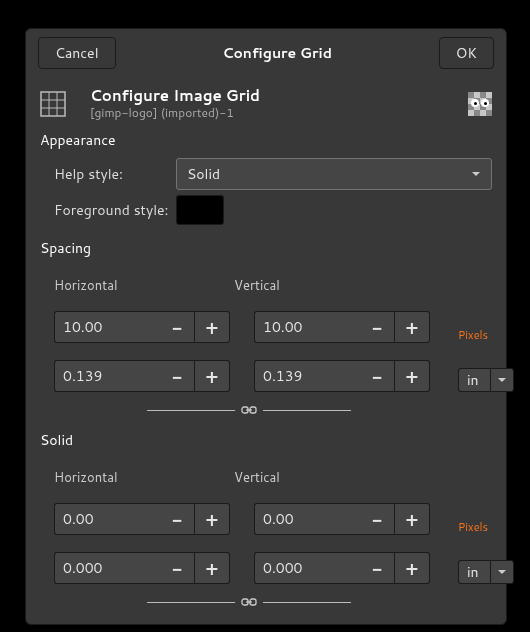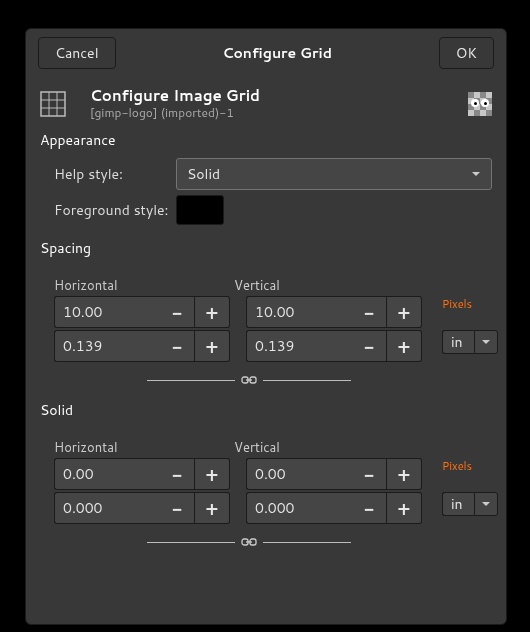--- a/index.html
+++ b/index.html
@@ -25,21 +25,21 @@
   .pupil.l{left:6px}.pupil.r{left:16px}
   .section-title{font-weight:400;color:#fff;margin:10px 0 6px 0}
   .row{display:flex;align-items:center;min-height:36px}
   .indent{padding-left:14px}
   .label{width:122px;color:#ddd}
   .combobox{flex:1;height:32px;background:#454545;border:1px solid #737373;border-radius:3px;display:flex;align-items:center;padding:0 10px;position:relative;box-sizing:border-box;}
   .combo-arrow{position:absolute;right:10px;top:50%;transform:translateY(-50%)}
   .color-well{width:48px;height:30px;border:1px solid #1b1b1b;border-radius:3px;margin-left:0;box-sizing:border-box;}
   .axis-labels{display:flex;margin-top:18px;padding-left:14px}
   .axis-label{width:180px;color:#ccc;font-size:13px}
-  .spin-row{display:flex;align-items:flex-start;gap:16px;padding-left:14px;margin-top:2px}
+  .spin-row{display:flex;align-items:flex-end;gap:24px;padding-left:14px;margin-top:17px}
   .spin{display:flex;height:32px}
   .spin-input{width:106px;background:#454545;border:1px solid #1b1b1b;border-right:none;border-radius:3px 0 0 3px;color:#e6e6e6;padding:0 8px;box-sizing:border-box;font-size:14px;display:flex;align-items:center}
   .spin-btn{width:34px;background:#454545;border:1px solid #1b1b1b;display:flex;align-items:center;justify-content:center;font-size:18px;font-weight:700;color:#e6e6e6}
   .spin-btn.minus{border-radius:0}
   .spin-btn.plus{border-left:none;border-radius:0 3px 3px 0}
   .spin-btn.minus{border-left:none}
   .unit-label{margin-left:4px;color:#f97316;font-size:11px}
   .unit-combo{display:flex;height:24px;margin-left:4px}
   .unit-combo .uc-text{width:32px;background:#454545;border:1px solid #1b1b1b;border-right:none;border-radius:3px 0 0 3px;display:flex;align-items:center;padding:0 8px;box-sizing:border-box}
   .unit-combo .uc-arrow{width:22px;background:#454545;border:1px solid #1b1b1b;border-radius:0 3px 3px 0;display:flex;align-items:center;justify-content:center}

